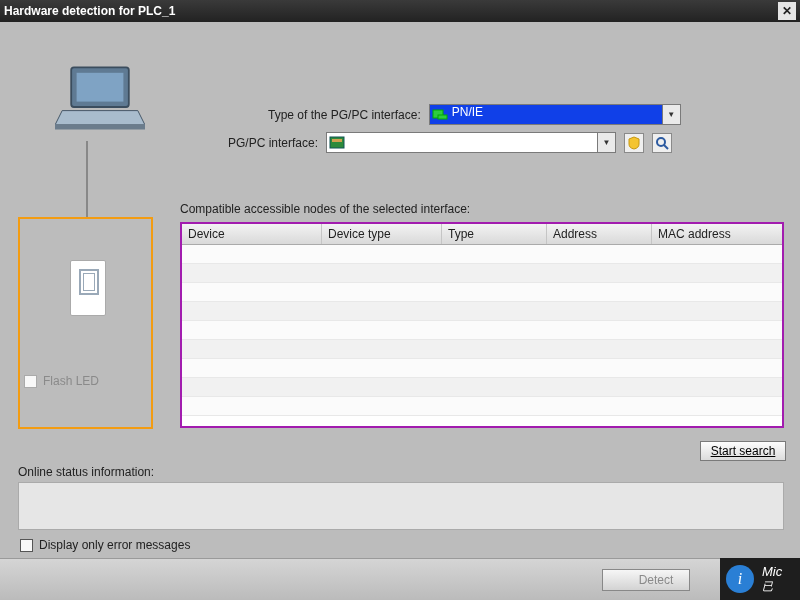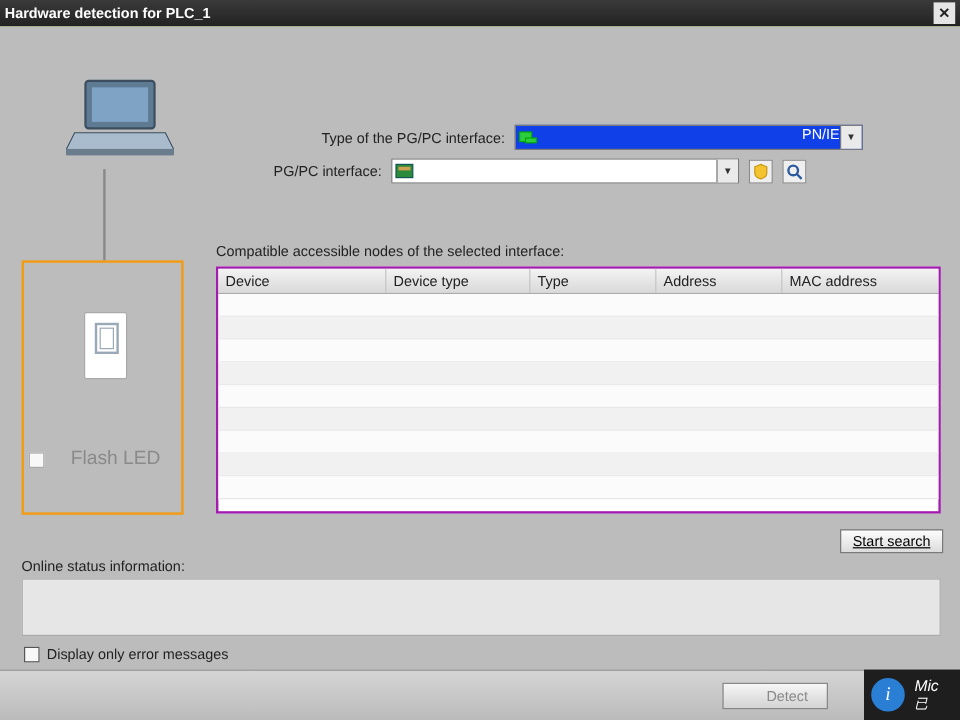--- a/index.html
+++ b/index.html
@@ -1,34 +1,34 @@
 <!DOCTYPE html>
 <html><head>
 <meta charset="utf-8">
 <style>
   * { box-sizing: border-box; font-family: "Segoe UI", Tahoma, Arial, sans-serif; }
   body { margin: 0; width: 800px; height: 600px; background: #bcbcbc; overflow: hidden; position: relative; }
-  .window { width: 800px; height: 600px; background: #bef264; display: flex; flex-direction: column; }
+  .window { width: 800px; height: 600px; background: #eab308; display: flex; flex-direction: column; }
   .titlebar { height: 22px; background: linear-gradient(#3a3a3a,#222); color: #fff; display: flex; align-items: center; padding: 0 4px; font-size: 12px; font-weight: bold; }
   .titlebar .title { flex: 1; }
   .titlebar .close { width: 18px; height: 18px; background: #e5e5e5; color: #222; display: flex; align-items: center; justify-content: center; font-size: 12px; font-weight: bold; cursor: pointer; }
   .content { flex: 1; background: #bcbcbc; position: relative; }
   .topgraphic { position: absolute; left: 55px; top: 40px; width: 90px; }
   .interface-row { position: absolute; right: 12px; display: flex; align-items: center; gap: 8px; font-size: 12px; color: #222; }
   .select { height: 21px; border: 1px solid #7a7a7a; background: #fff; color: #000; font-size: 12px; padding: 0 18px 0 22px; position: relative; }
   .select.sel-blue { background: #1040e8; color: #fff; }
   .select .arrow { position: absolute; right: 0; top: 0; width: 18px; height: 19px; background: #eaeaea; border-left: 1px solid #7a7a7a; display: flex; align-items: center; justify-content: center; font-size: 8px; color: #333; }
   .select .lefticon { position: absolute; left: 2px; top: 2px; width: 16px; height: 15px; }
   .iconbox { width: 20px; height: 20px; border: 1px solid #8a8a8a; background: #efefef; display: flex; align-items: center; justify-content: center; font-size: 12px; }
   .sidebox { position: absolute; left: 18px; top: 195px; width: 135px; height: 212px; border: 2px solid #f39c12; background: #bcbcbc; }
   .vline { position: absolute; left: 86px; top: 119px; width: 2px; height: 120px; background: #888; }
   .plc-shape { position: absolute; left: 70px; top: 238px; width: 36px; height: 56px; background: #fff; border: 1px solid #aaa; border-radius: 2px; }
   .plc-shape .inner { position: absolute; left: 8px; top: 8px; width: 20px; height: 26px; border: 2px solid #9aa9b8; }
   .plc-shape .inner2 { position: absolute; left: 12px; top: 12px; width: 12px; height: 18px; border: 1px solid #9aa9b8; }
-  .flashrow { position: absolute; left: 24px; top: 352px; display: flex; align-items: center; gap: 22px; font-size: 16px; color: #8a8a8a; }
+  .flashrow { position: absolute; left: 24px; top: 352px; display: flex; align-items: center; gap: 6px; font-size: 12px; color: #8a8a8a; }
   .checkbox { width: 13px; height: 13px; border: 1px solid #aaa; background: #f8f8f8; }
   .section-label { position: absolute; font-size: 12px; color: #222; }
   .table { position: absolute; left: 180px; top: 200px; width: 604px; height: 206px; border: 2px solid #a21caf; background: #fff; }
   .thead { display: flex; height: 21px; background: linear-gradient(#f3f3f3,#d9d9d9); border-bottom: 1px solid #aaa; }
   .thead .th { border-right: 1px solid #c5c5c5; font-size: 12px; color: #222; padding: 3px 6px; }
   .tbody { height: 184px; }
   .tbody .tr { height: 19px; border-bottom: 1px solid #e8e8e8; }
   .tbody .tr:nth-child(even) { background: #f1f1f1; }
   .tbody .tr:nth-child(odd) { background: #fbfbfb; }
   .start-btn { position: absolute; right: 14px; top: 419px; width: 86px; height: 20px; border: 1px solid #7a7a7a; background: linear-gradient(#fdfdfd,#dcdcdc); font-size: 12px; text-align: center; line-height: 18px; text-decoration: underline; cursor: pointer; }
@@ -53,21 +53,21 @@
 
     <svg class="topgraphic" viewBox="0 0 100 80">
       <rect x="18" y="6" width="64" height="44" rx="3" fill="#5f7a93" stroke="#3b4d5e" stroke-width="2"></rect>
       <rect x="24" y="12" width="52" height="32" fill="#7fa3c4"></rect>
       <path d="M8 54 L92 54 L100 70 L0 70 Z" fill="#a9bccd" stroke="#3b4d5e" stroke-width="1"></path>
       <rect x="0" y="69" width="100" height="6" fill="#6b7c8c"></rect>
     </svg>
 
     <div class="interface-row" style="top:82px; width:520px;">
       <span>Type of the PG/PC interface:</span>
-      <div class="select sel-blue" style="width:290px;text-align:right;">
+      <div class="select sel-blue" style="width:252px;">
         <span class="lefticon">
           <svg width="16" height="15">
               <rect x="1" y="3" width="10" height="8" fill="#2ecc40" stroke="#0a0"></rect>
               <rect x="6" y="8" width="9" height="4" fill="#2ecc40" stroke="#0a0"></rect>
             </svg>
         </span>
         <span>PN/IE</span>
         <div class="arrow">▼</div>
       </div>
       <div class="iconbox" style="visibility:hidden;"></div>

